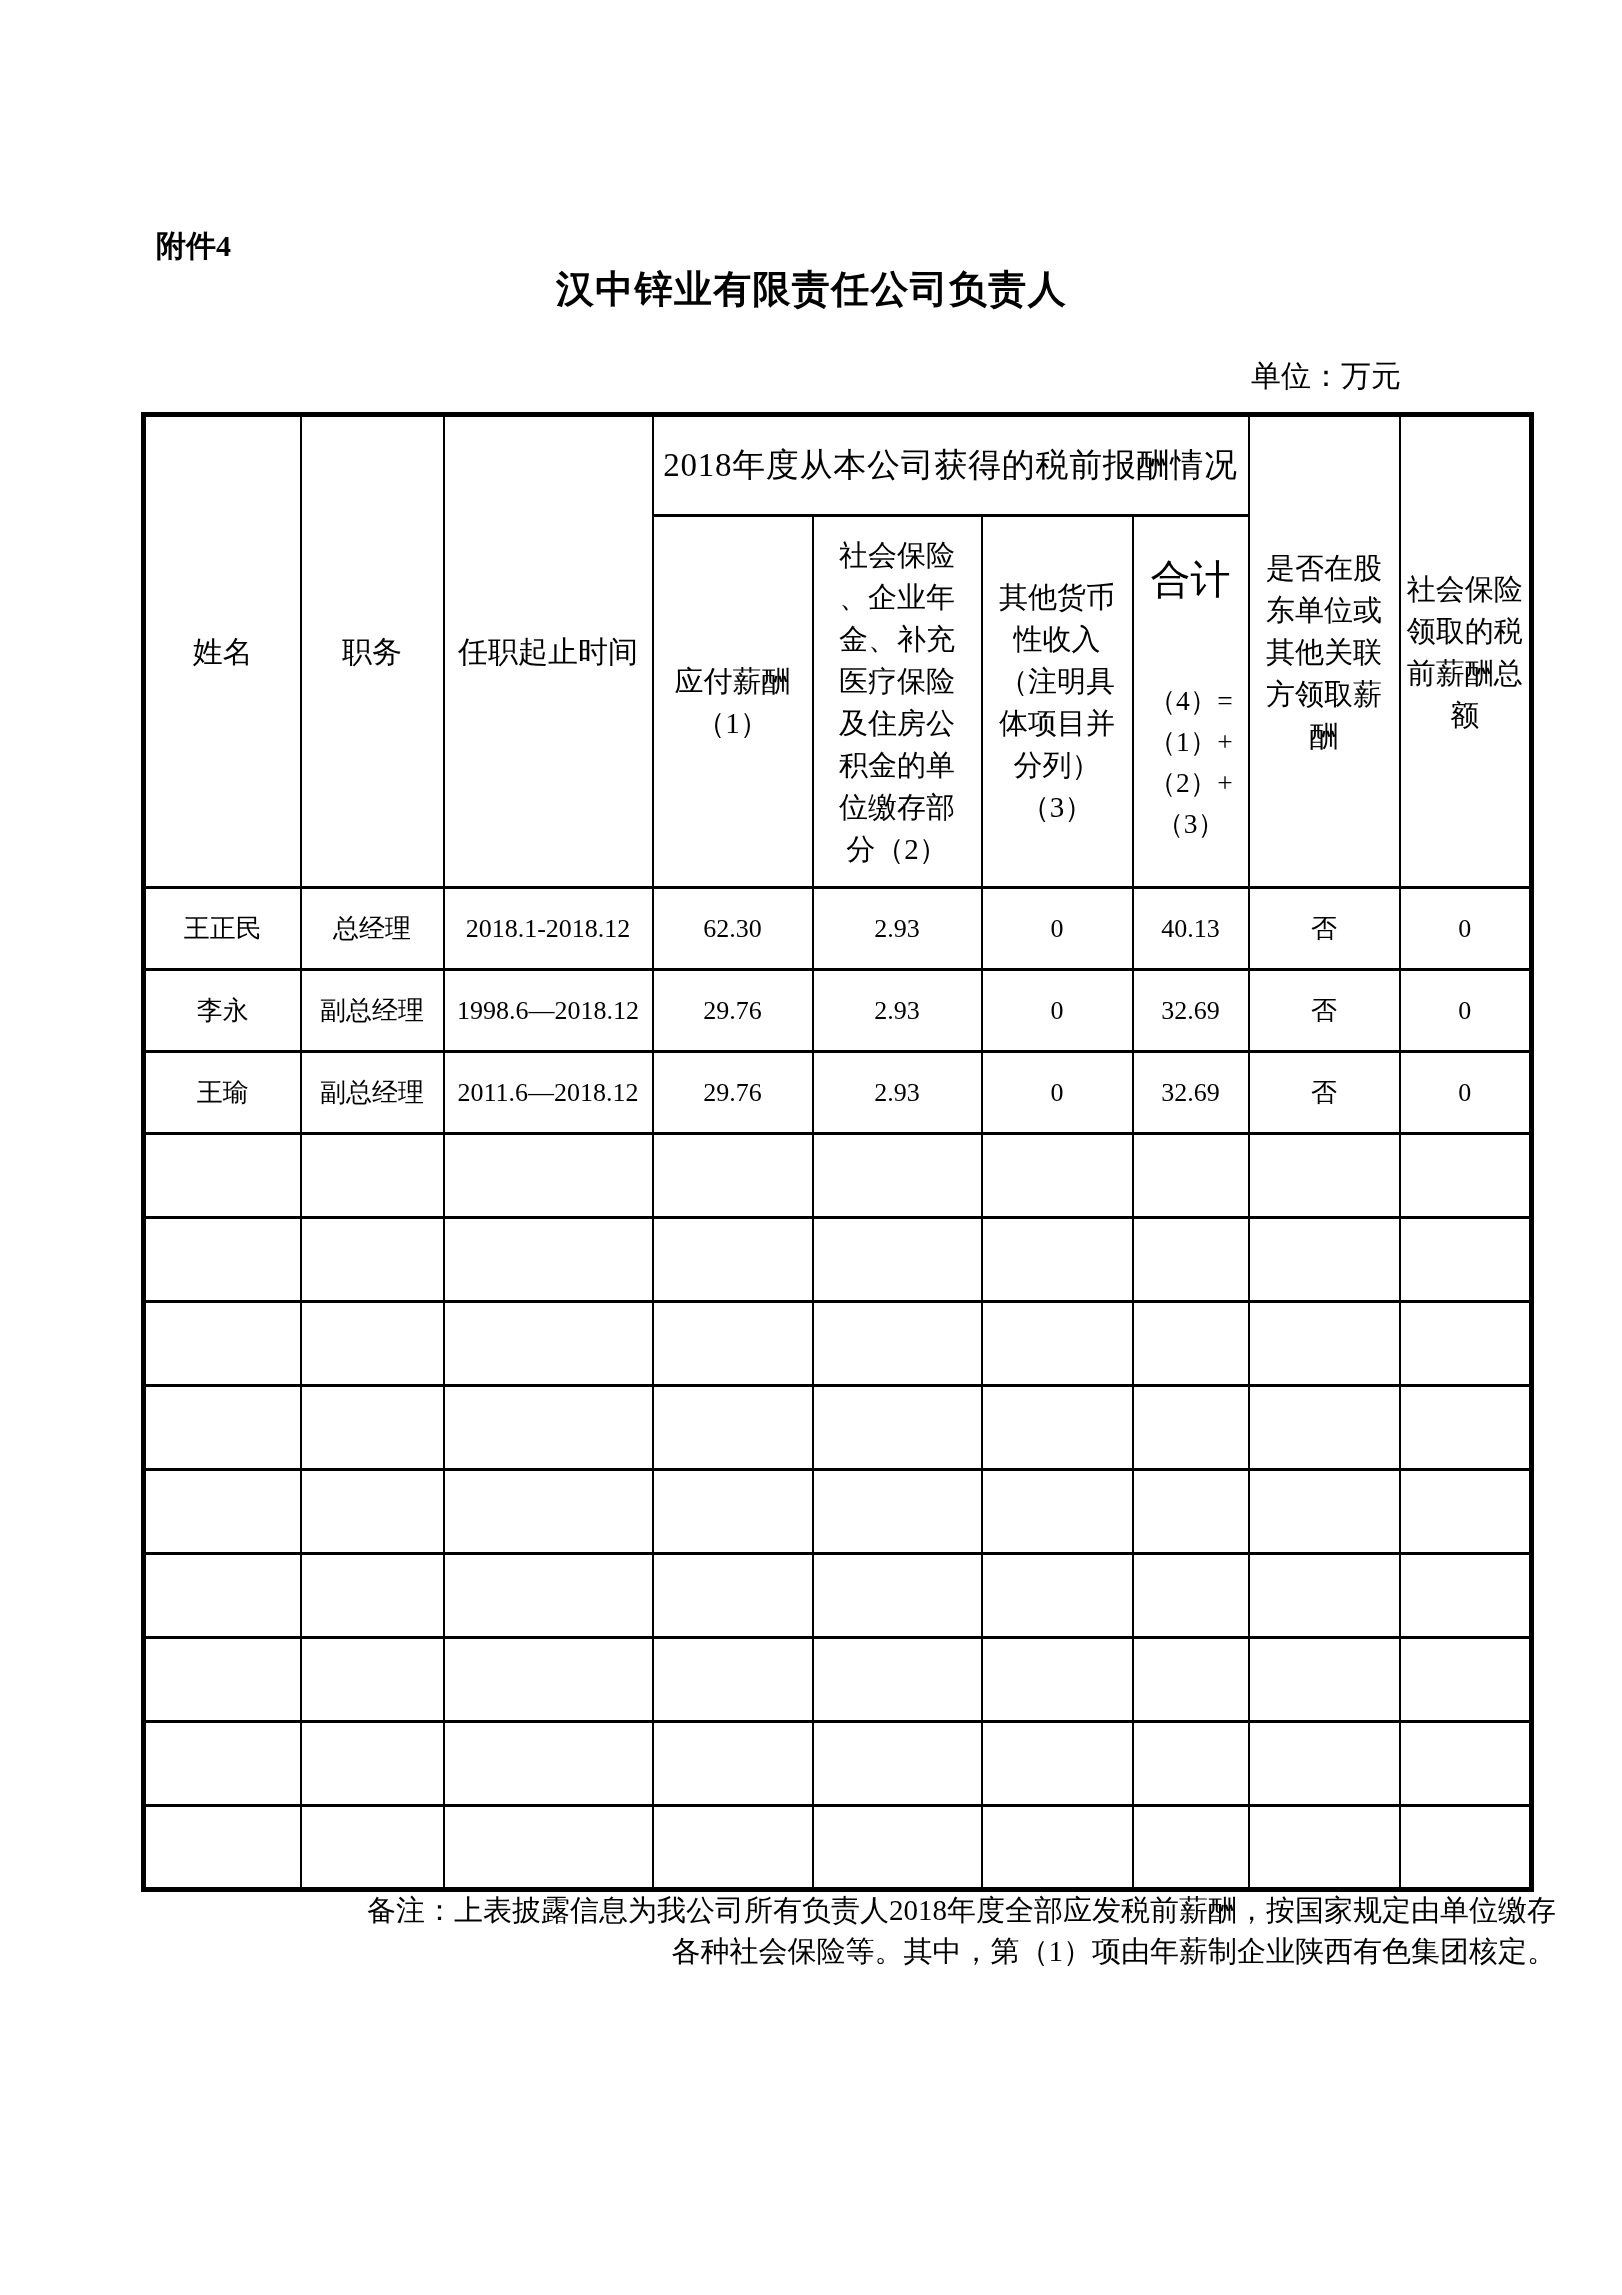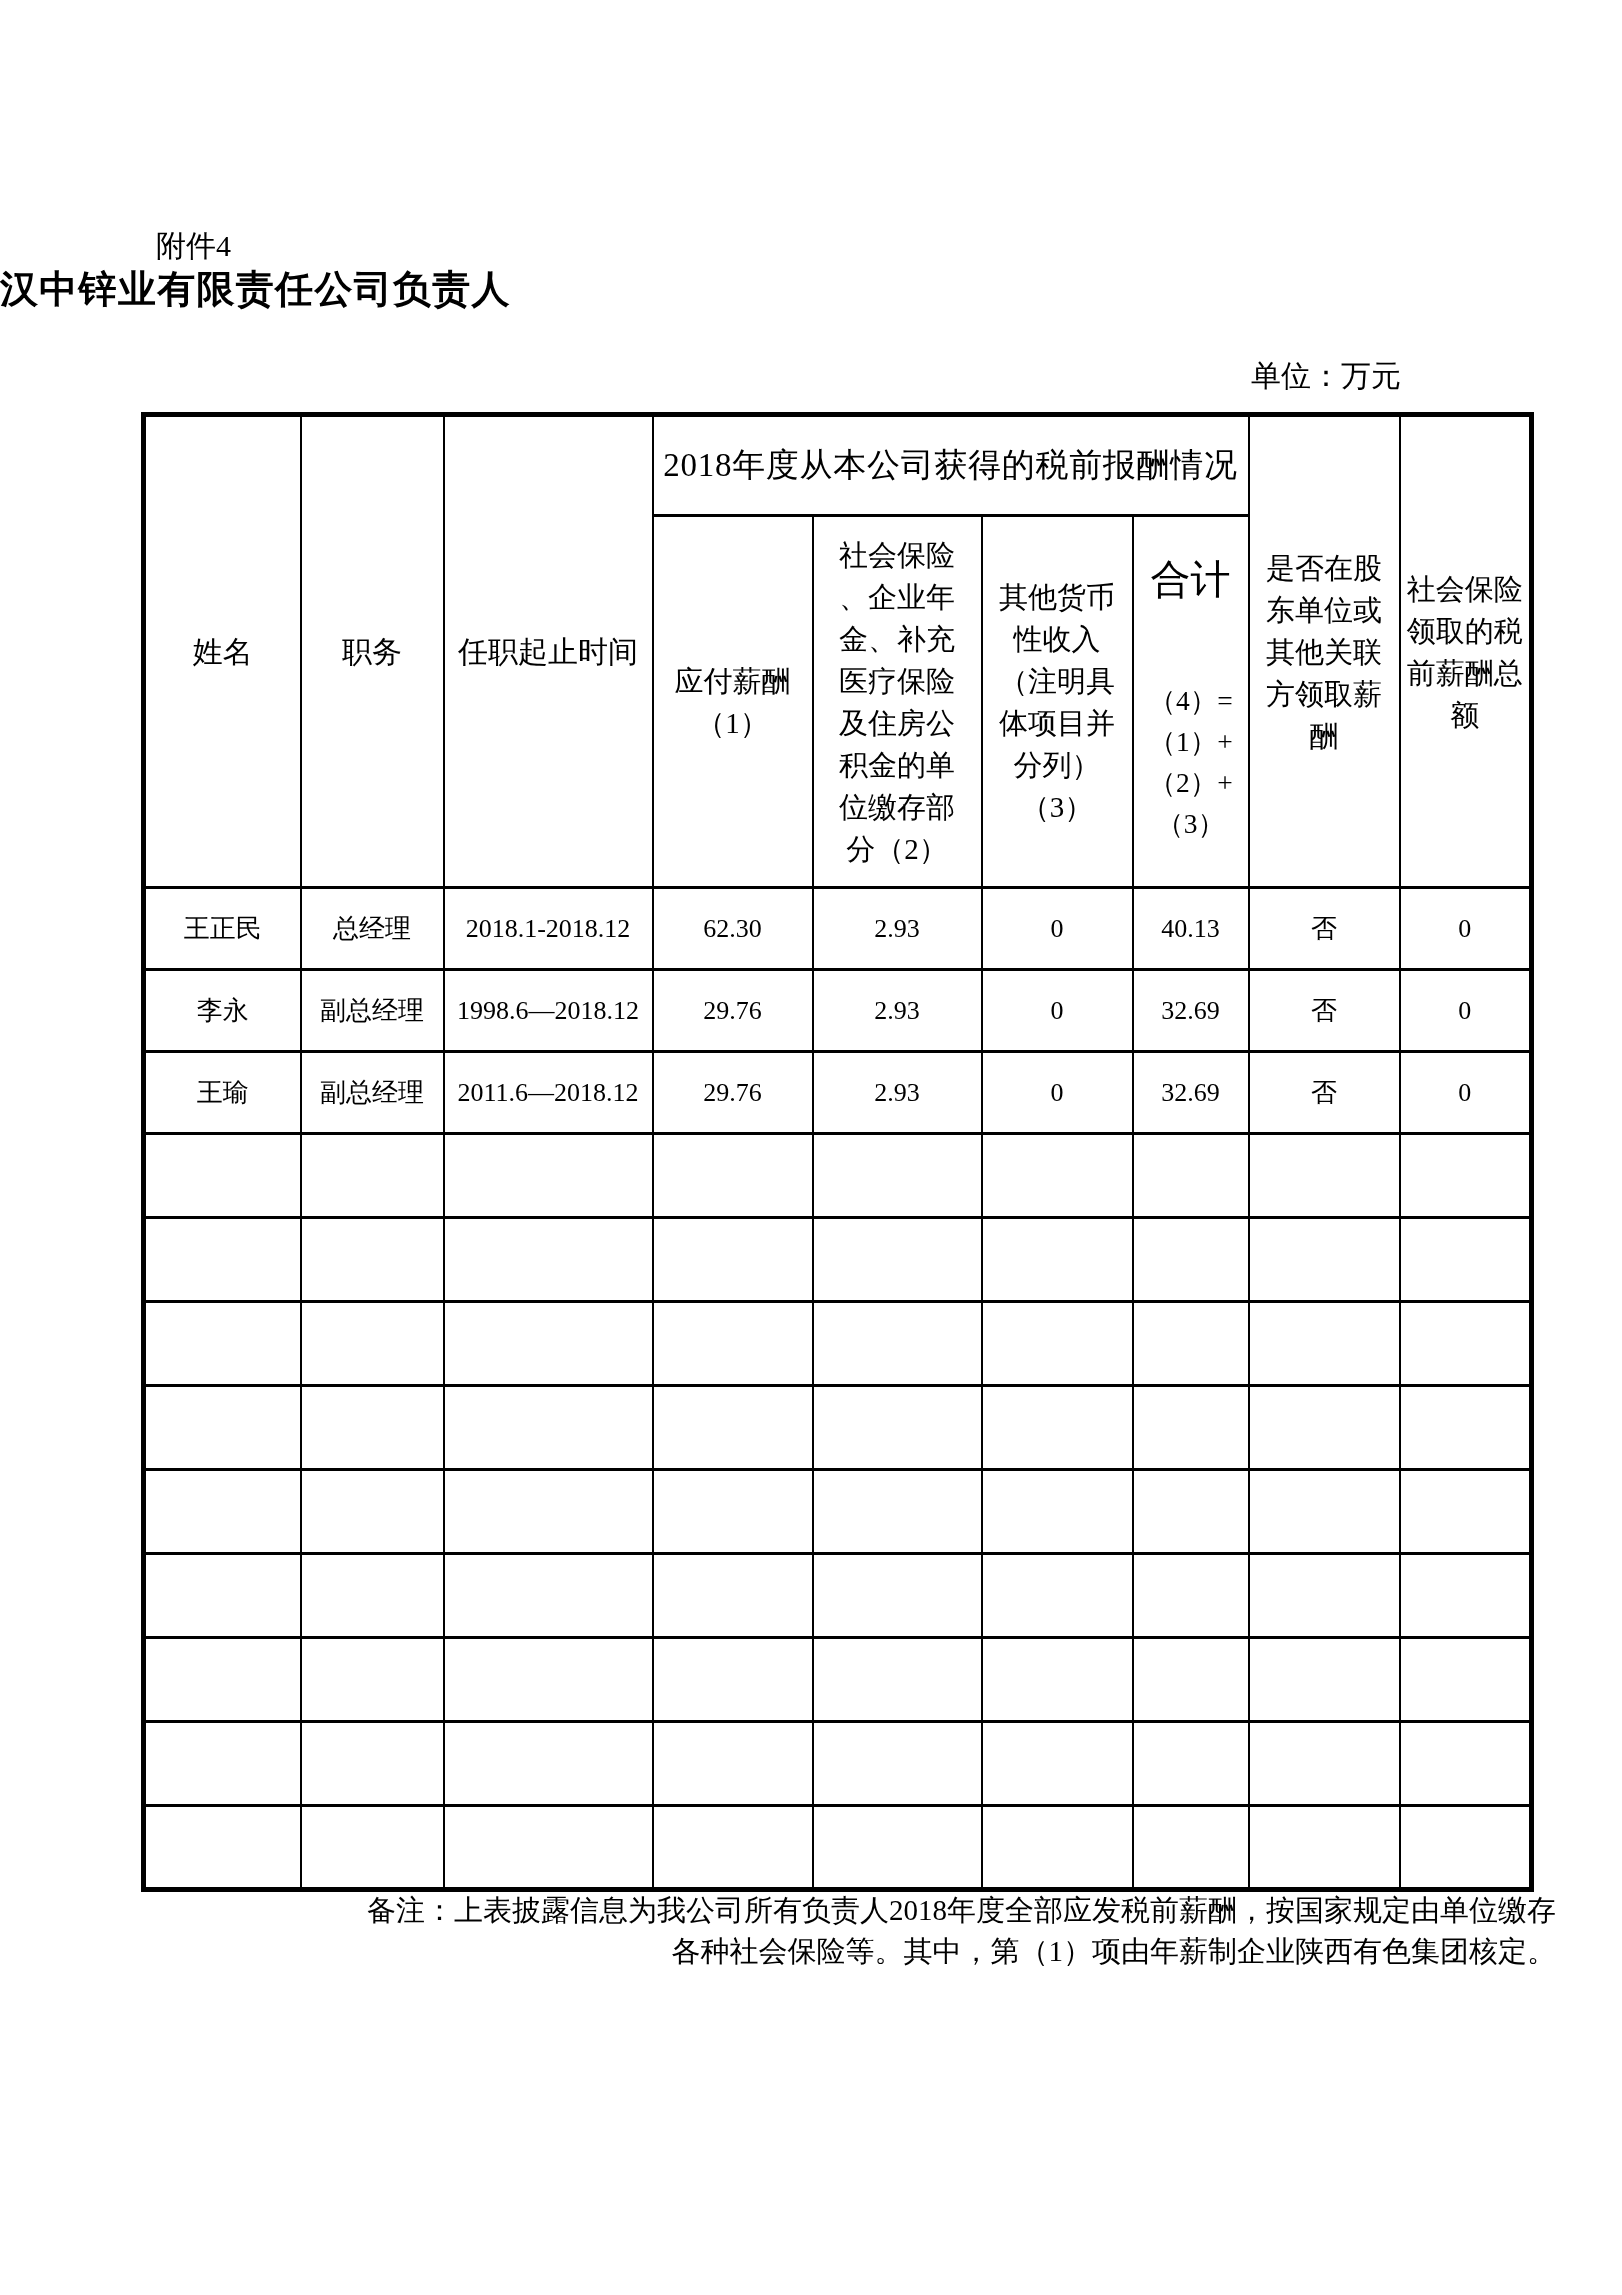--- a/index.html
+++ b/index.html
@@ -16,27 +16,28 @@
     color: #000;
     font-family: "Liberation Serif", "DejaVu Serif", serif;
     overflow: hidden;
   }
   .attachment {
     position: absolute;
     left: 156px;
     top: 228px;
     font-size: 30px;
     line-height: 35px;
+    font-weight: bold;
   }
   .titles {
     position: absolute;
     left: 0;
     top: 260px;
     width: 100%;
-    text-align: left;
+    text-align: center;
     font-weight: bold;
   }
   .title-line {
     font-size: 38px;
     line-height: 58px;
     letter-spacing: 1.3px;
   }
   .unit {
     position: absolute;
     top: 356px;

